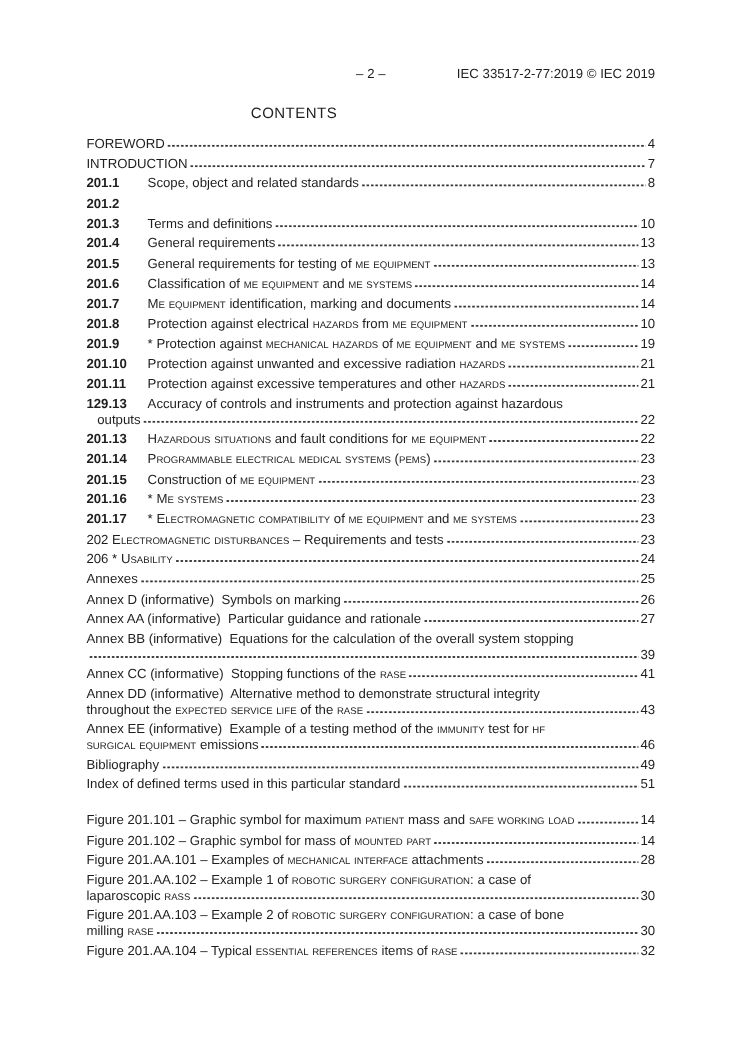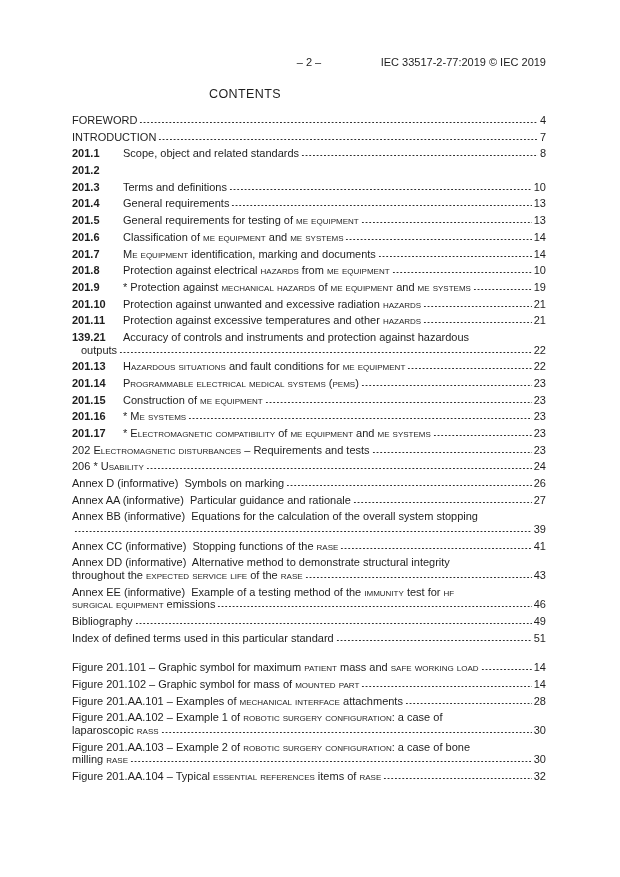--- a/index.html
+++ b/index.html
@@ -215,21 +215,21 @@
           <span class="num">201.11</span>
           <div class="body">
             <div class="line last">
               <span class="txt">Protection against excessive temperatures and other <span class="sc">hazards</span></span>
               <span class="leader"></span>
               <span class="pg">21</span>
             </div>
           </div>
         </div>
         <div class="entry has-num">
-          <span class="num">139.21</span>
+          <span class="num">129.13</span>
           <div class="body">
             <div class="line wrap"><span class="txt">Accuracy of controls and instruments and protection against hazardous</span></div>
             <div class="line last cont">
               <span class="txt">outputs</span>
               <span class="leader"></span>
               <span class="pg">22</span>
             </div>
           </div>
         </div>
         <div class="entry has-num">
@@ -290,20 +290,29 @@
               <span class="pg">23</span>
             </div>
           </div>
         </div>
         <div class="entry">
           <div class="body">
             <div class="line last">
               <span class="txt">206 * <span class="sc">Usability</span></span>
               <span class="leader"></span>
               <span class="pg">24</span>
+            </div>
+          </div>
+        </div>
+        <div class="entry">
+          <div class="body">
+            <div class="line last">
+              <span class="txt">Annexes</span>
+              <span class="leader"></span>
+              <span class="pg">25</span>
             </div>
           </div>
         </div>
         <div class="entry">
           <div class="body">
             <div class="line last">
               <span class="txt">Annex D (informative)&nbsp; Symbols on marking</span>
               <span class="leader"></span>
               <span class="pg">26</span>
             </div>

